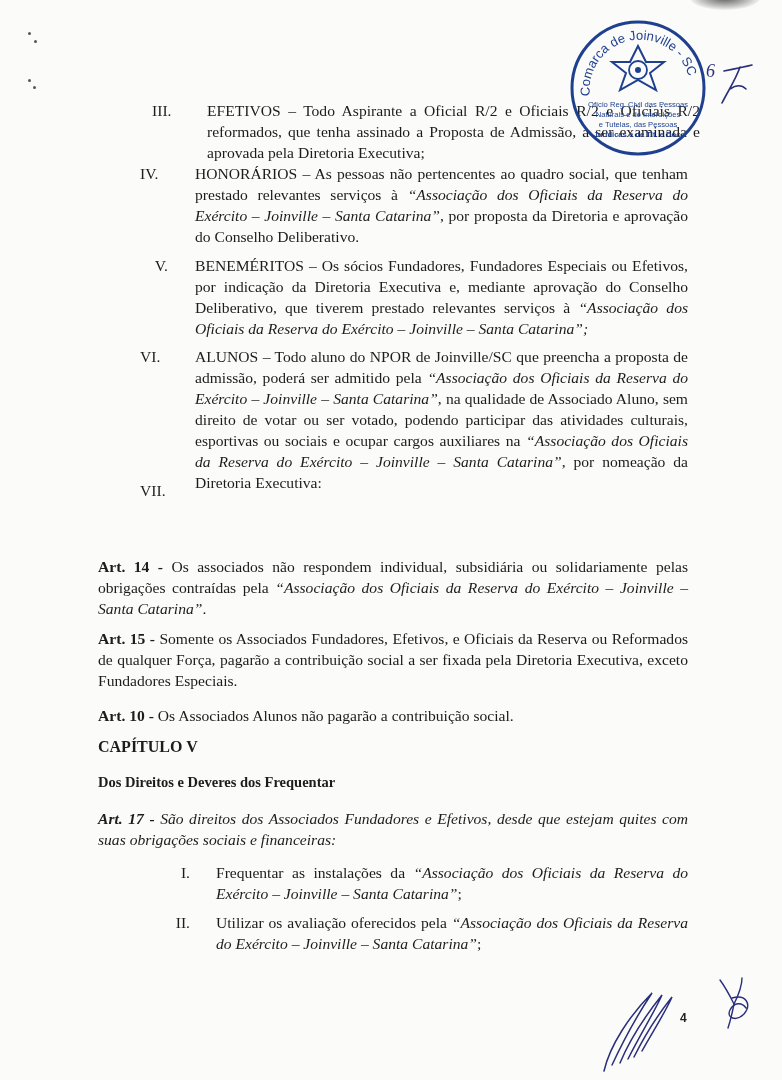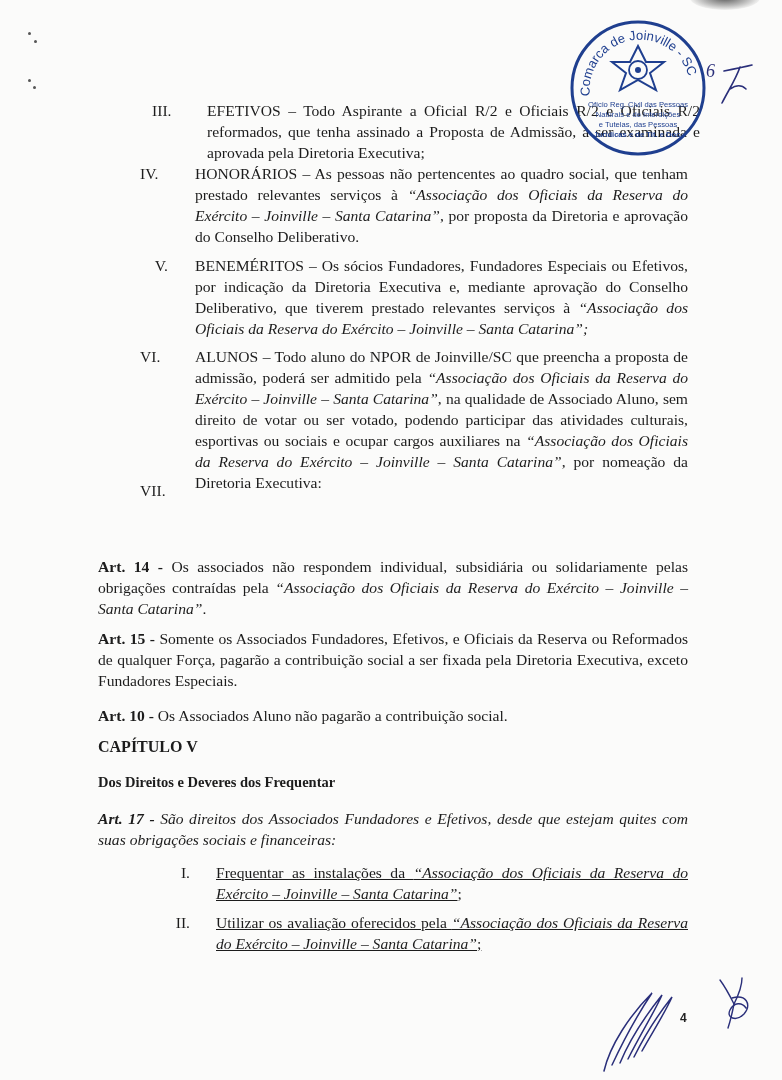--- a/index.html
+++ b/index.html
@@ -18,21 +18,21 @@
     .speck { position: absolute; width: 3px; height: 3px; background: #555; border-radius: 50%; }
     .page { position: absolute; left: 0; top: 0; width: 782px; }
     .item {
       position: absolute; left: 140px; width: 548px;
       font-size: 15.6px; line-height: 21px;
     }
     .item .num { position: absolute; left: 0; top: 0; width: 50px; }
     .item .num.right { text-align: right; width: 28px; }
     .item .body { margin-left: 55px; text-align: justify; }
     .item.sub { left: 170px; width: 518px; }
-    .item.sub .body { margin-left: 46px; text-decoration: underline; }
+    .item.sub .body { margin-left: 46px; }
     em { font-style: italic; }
     .para {
       position: absolute; left: 98px; width: 590px;
       font-size: 15.6px; line-height: 21px; text-align: justify;
     }
     .para b { font-weight: bold; }
     .heading { position: absolute; left: 98px; font-weight: bold; }
     .chapter { font-size: 16px; top: 738px; }
     .section { font-size: 14.5px; top: 774px; }
     .page-num {
@@ -82,21 +82,21 @@
 
   <div class="para" style="top:556px;">
     <b>Art. 14 -</b><span><span> Os associados não respondem individual, subsidiária ou solidariamente pelas obrigações contraídas pela </span><em>“Associação dos Oficiais da Reserva do Exército – Joinville – Santa Catarina”</em><span>.</span></span>
   </div>
 
   <div class="para" style="top:628px;">
     <b>Art. 15 -</b><span><span> Somente os Associados Fundadores, Efetivos, e Oficiais da Reserva ou Reformados de qualquer Força, pagarão a contribuição social a ser fixada pela Diretoria Executiva, exceto Fundadores Especiais.</span></span>
   </div>
 
   <div class="para" style="top:705px;">
-    <b>Art. 10 -</b><span><span> Os Associados Aluno não pagarão a contribuição social.</span></span>
+    <b>Art. 10 -</b><span><span> Os Associados Alunos não pagarão a contribuição social.</span></span>
   </div>
 
   <div class="heading chapter">CAPÍTULO V</div>
   <div class="heading section">Dos Direitos e Deveres dos Frequentar</div>
 
   <div class="para" style="top:808px;font-style:italic;">
     <b>Art. 17 -</b><span> São direitos dos Associados Fundadores e Efetivos, desde que estejam quites com suas obrigações sociais e financeiras:</span>
   </div>
 
   <div class="item sub" style="top:862px;">

